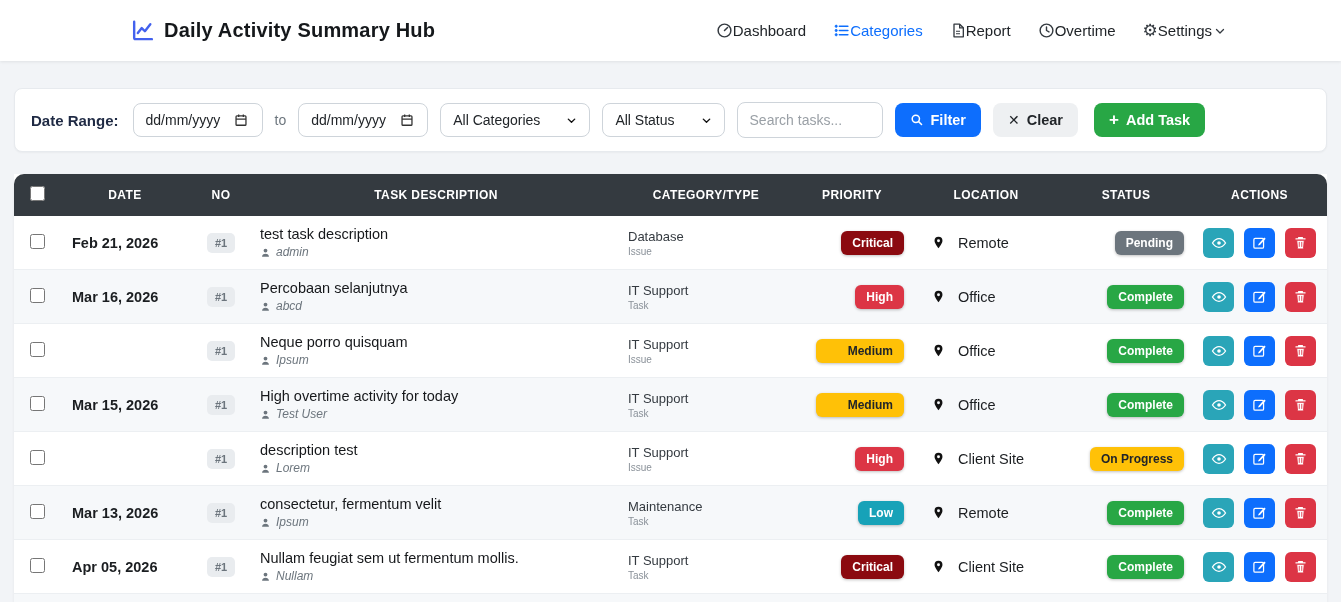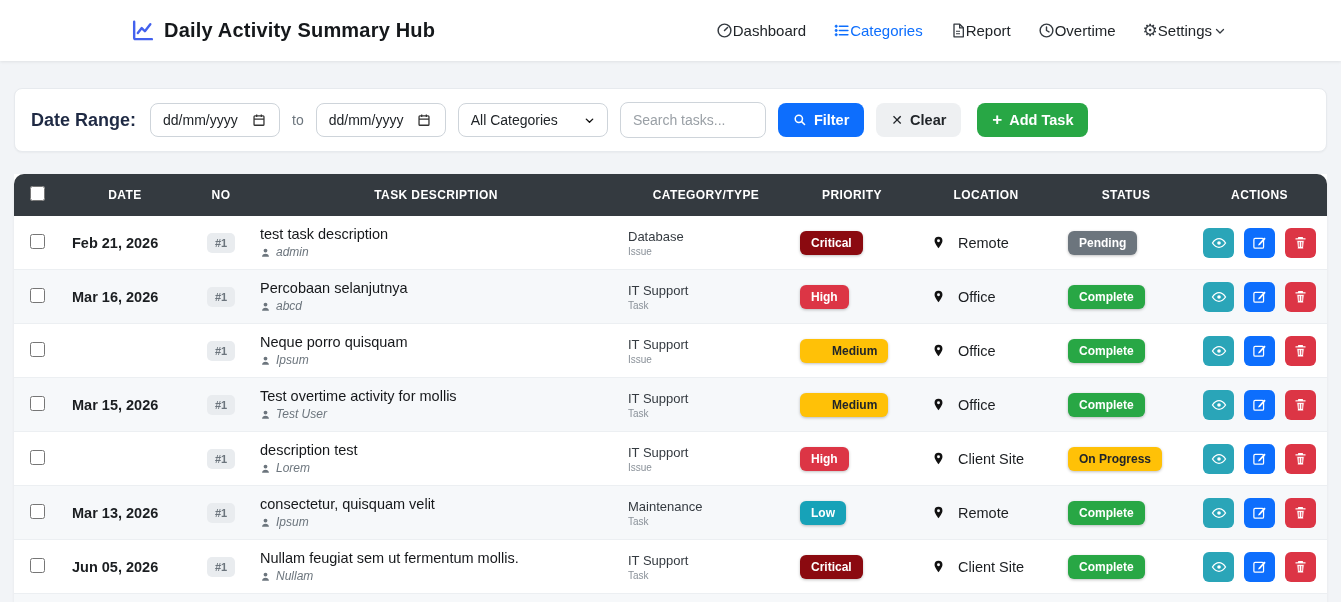--- a/index.html
+++ b/index.html
@@ -30,21 +30,21 @@
   .nav-item .nav-ic { color:#343a40; }
   .nav-item.active, .nav-item.active .nav-ic { color:var(--accent-blue,#0d6efd); }
   .chev { margin-left:2px; }
 
   
   .filter-card {
     margin:27px 14px 0 14px; background:#fff; border:1px solid #e7eaee; border-radius:8px;
     padding:13px 16px; display:flex; align-items:center; gap:12px;
     box-shadow:0 1px 2px rgba(0,0,0,.04);
   }
-  .filter-label { font-size:18px; font-weight:700; color:#1f2a44; margin-right:2px; }
+  .filter-label { font-size:15px; font-weight:700; color:#1f2a44; margin-right:2px; }
   .to-label { color:#6c757d; font-size:14px; }
   .date-input {
     display:flex; align-items:center; gap:14px; border:1px solid #ced4da; border-radius:8px;
     padding:8px 12px; font-size:14px; color:#212529; background:#fff; cursor:pointer; min-width:130px;
   }
   .fake-select {
     display:flex; align-items:center; justify-content:space-between; gap:26px;
     border:1px solid #ced4da; border-radius:8px; padding:8px 12px; font-size:14px;
     background:#fff; cursor:pointer;
   }
@@ -83,21 +83,21 @@
   td.cell-date { font-weight:700; color:#1b1e21; padding-left:12px; font-size:14.5px; }
   td.cell-no { text-align:center; }
   .no-chip {
     display:inline-block; background:#e9ecef; color:#6c757d; font-size:11px; font-weight:700;
     padding:4px 8px; border-radius:5px;
   }
   .desc-title { font-size:14.5px; color:#16181b; margin-bottom:3px; }
   .desc-sub { display:flex; align-items:center; gap:5px; color:#6c757d; font-size:12px; font-style:italic; }
   .cat-top { font-size:13px; color:#343a40; margin-bottom:2px; }
   .cat-sub { font-size:10px; color:#8a9199; }
-  td.cell-priority, td.cell-status, td.cell-actions { text-align:left; }
+  td.cell-priority, td.cell-status, td.cell-actions { text-align:right; }
   .badge {
     display:inline-block; font-size:12px; font-weight:700; padding:5px 11px; border-radius:6px;
     color:#fff; box-shadow:0 1px 3px rgba(0,0,0,.25);
   }
   .p-critical { background:var(--dark-red,#8b0a10); }
   .p-high { background:var(--red,#dc3545); }
   .p-medium { background:var(--yellow,#ffc107); color:#212529;padding-left:32px; }
   .p-low { background:var(--teal,#17a2b8); }
   .s-complete { background:var(--green,#28a745); }
   .s-pending { background:var(--gray,#6c757d); }
@@ -207,20 +207,28 @@
 
   <div class="fake-select" style="min-width:143px">
     <span>All Categories</span>
     <span>
       <svg width="11" height="11" viewBox="0 0 24 24" fill="none" stroke="#111" stroke-width="3" stroke-linecap="round" stroke-linejoin="round">
           <path d="M5 9l7 7 7-7"></path>
         </svg>
     </span>
   </div>
 
+  <div class="fake-select" style="min-width:110px">
+    <span>All Status</span>
+    <span>
+      <svg width="11" height="11" viewBox="0 0 24 24" fill="none" stroke="#111" stroke-width="3" stroke-linecap="round" stroke-linejoin="round">
+          <path d="M5 9l7 7 7-7"></path>
+        </svg>
+    </span>
+  </div>
 
   <input class="search-input" placeholder="Search tasks..." style="">
 
   <button class="btn btn-filter">
     <span>
       <svg width="14" height="14" viewBox="0 0 24 24">
           <circle cx="10" cy="10" r="6.2" fill="none" stroke="#fff" stroke-width="2.6"></circle>
           <path d="M14.8 14.8l5 5" stroke="#fff" stroke-width="2.6" stroke-linecap="round"></path>
         </svg>
     </span>
@@ -440,21 +448,21 @@
         </span>
       </button>
     </td>
   </tr>
 
   <tr>
     <td class="cell-check"><input type="checkbox" style=""></td>
     <td class="cell-date c-date">Mar 15, 2026</td>
     <td class="cell-no"><span class="no-chip">#1</span></td>
     <td class="cell-desc">
-      <div class="desc-title">Test overtime activity for mollis</div>
+      <div class="desc-title">High overtime activity for today</div>
       <div class="desc-sub">
         <span>
           <svg width="11" height="11" viewBox="0 0 24 24" fill="#6c757d">
                   <path d="M12 12a4.2 4.2 0 1 0 0-8.4A4.2 4.2 0 0 0 12 12zm-7.5 9c0-4.2 3.7-6.3 7.5-6.3s7.5 2.1 7.5 6.3z"></path>
                 </svg>
         </span>
         <span class="desc-user">Test User</span>
       </div>
     </td>
     <td class="cell-cat">
@@ -558,21 +566,21 @@
         </span>
       </button>
     </td>
   </tr>
 
   <tr>
     <td class="cell-check"><input type="checkbox" style=""></td>
     <td class="cell-date c-date">Mar 13, 2026</td>
     <td class="cell-no"><span class="no-chip">#1</span></td>
     <td class="cell-desc">
-      <div class="desc-title">consectetur, quisquam velit</div>
+      <div class="desc-title">consectetur, fermentum velit</div>
       <div class="desc-sub">
         <span>
           <svg width="11" height="11" viewBox="0 0 24 24" fill="#6c757d">
                   <path d="M12 12a4.2 4.2 0 1 0 0-8.4A4.2 4.2 0 0 0 12 12zm-7.5 9c0-4.2 3.7-6.3 7.5-6.3s7.5 2.1 7.5 6.3z"></path>
                 </svg>
         </span>
         <span class="desc-user">Ipsum</span>
       </div>
     </td>
     <td class="cell-cat">
@@ -614,21 +622,21 @@
                   <path d="M9 3h6a1 1 0 0 1 1 1v1h4v2H4V5h4V4a1 1 0 0 1 1-1z"></path>
                   <path d="M6 8.5h12L16.8 21a1.5 1.5 0 0 1-1.5 1.3H8.7A1.5 1.5 0 0 1 7.2 21zM10 11v8m4-8v8" stroke="#dc3545" stroke-width="1.4"></path>
                 </svg>
         </span>
       </button>
     </td>
   </tr>
 
   <tr>
     <td class="cell-check"><input type="checkbox" style=""></td>
-    <td class="cell-date c-date">Jun 05, 2026</td>
+    <td class="cell-date c-date">Apr 05, 2026</td>
     <td class="cell-no"><span class="no-chip">#1</span></td>
     <td class="cell-desc">
       <div class="desc-title">Nullam feugiat sem ut fermentum mollis.</div>
       <div class="desc-sub">
         <span>
           <svg width="11" height="11" viewBox="0 0 24 24" fill="#6c757d">
                   <path d="M12 12a4.2 4.2 0 1 0 0-8.4A4.2 4.2 0 0 0 12 12zm-7.5 9c0-4.2 3.7-6.3 7.5-6.3s7.5 2.1 7.5 6.3z"></path>
                 </svg>
         </span>
         <span class="desc-user">Nullam</span>

